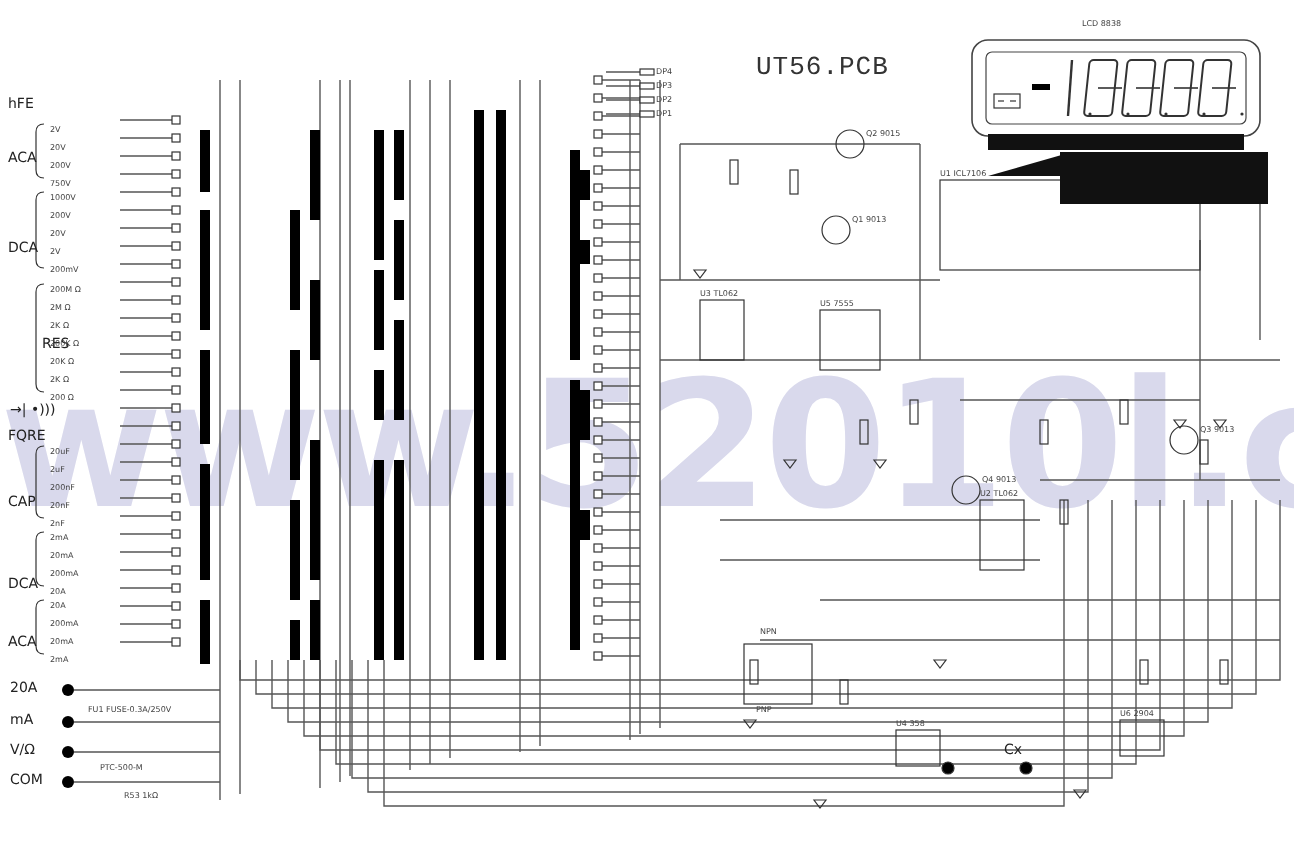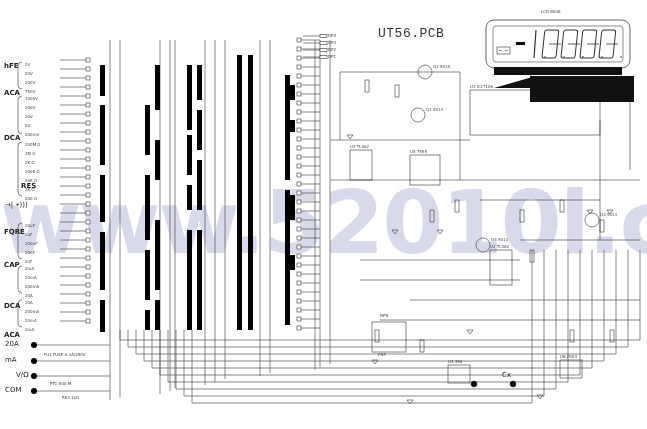--- a/index.html
+++ b/index.html
@@ -1,20 +1,20 @@
 <!DOCTYPE html>
 <html><head>
 <meta charset="utf-8">
 <style>
   html,body{margin:0;padding:0;background:#fff;}
   body{width:647px;height:429px;position:relative;overflow:hidden;font-family:"DejaVu Sans",sans-serif;}
   #wm{position:absolute;left:0;top:178px;width:647px;height:90px;font-family:"DejaVu Sans",sans-serif;font-weight:bold;font-size:88px;letter-spacing:-2px;color:#d9d9ec;line-height:90px;white-space:nowrap;z-index:0;}
   svg#sch{position:absolute;left:0;top:0;z-index:1;}
   .lbl{position:absolute;font-family:"DejaVu Sans",sans-serif;color:#222;z-index:2;white-space:nowrap;}
-  .range{font-size:7px;font-weight:bold;margin-top:14px;}
+  .range{font-size:7px;font-weight:normal;}
   .sub{font-size:4px;color:#444;}
   .term{font-size:7px;}
   .title{font-size:13px;color:#333;letter-spacing:0.5px;}
 </style>
 </head>
 <body>
 
 <div id="wm">www.52010l.com</div>
 
 <svg id="sch" width="647" height="429" viewBox="0 0 647 429" xmlns="http://www.w3.org/2000/svg">
@@ -344,21 +344,21 @@
     <div class="lbl sub" style="left: 25px; top: 284px;">200mA</div>
     <div class="lbl sub" style="left: 25px; top: 293px;">20A</div>
     <div class="lbl range" style="left: 4px; top: 317px;">ACA</div>
     <div class="lbl sub" style="left: 25px; top: 300px;">20A</div>
     <div class="lbl sub" style="left: 25px; top: 309px;">200mA</div>
     <div class="lbl sub" style="left: 25px; top: 318px;">20mA</div>
     <div class="lbl sub" style="left: 25px; top: 327px;">2mA</div>
     <div class="lbl term" style="left: 5px; top: 201px;">→|  •)))</div>
     <div class="lbl term" style="left: 5px; top: 340px;">20A</div>
     <div class="lbl term" style="left: 5px; top: 356px; text-align: center;">mA</div>
-    <div class="lbl term" style="left: 16px; top: 371px;">V/Ω</div>
+    <div class="lbl term" style="left: 5px; top: 371px;">V/Ω</div>
     <div class="lbl term" style="left: 5px; top: 386px;">COM</div>
     <div class="lbl sub" style="left: 44px; top: 352px;">FU1 FUSE-0.3A/250V</div>
     <div class="lbl sub" style="left: 50px; top: 381px;">PTC-500-M</div>
     <div class="lbl sub" style="left: 62px; top: 395px;">R53 1kΩ</div>
     <div class="lbl sub" style="left: 328px; top: 33px;">DP4</div>
     <div class="lbl sub" style="left: 328px; top: 40px;">DP3</div>
     <div class="lbl sub" style="left: 328px; top: 47px;">DP2</div>
     <div class="lbl sub" style="left: 328px; top: 54px;">DP1</div>
     <div class="lbl sub" style="left: 350px; top: 144px;">U3 TL062</div>
     <div class="lbl sub" style="left: 470px; top: 84px;">U1 ICL7106</div>

